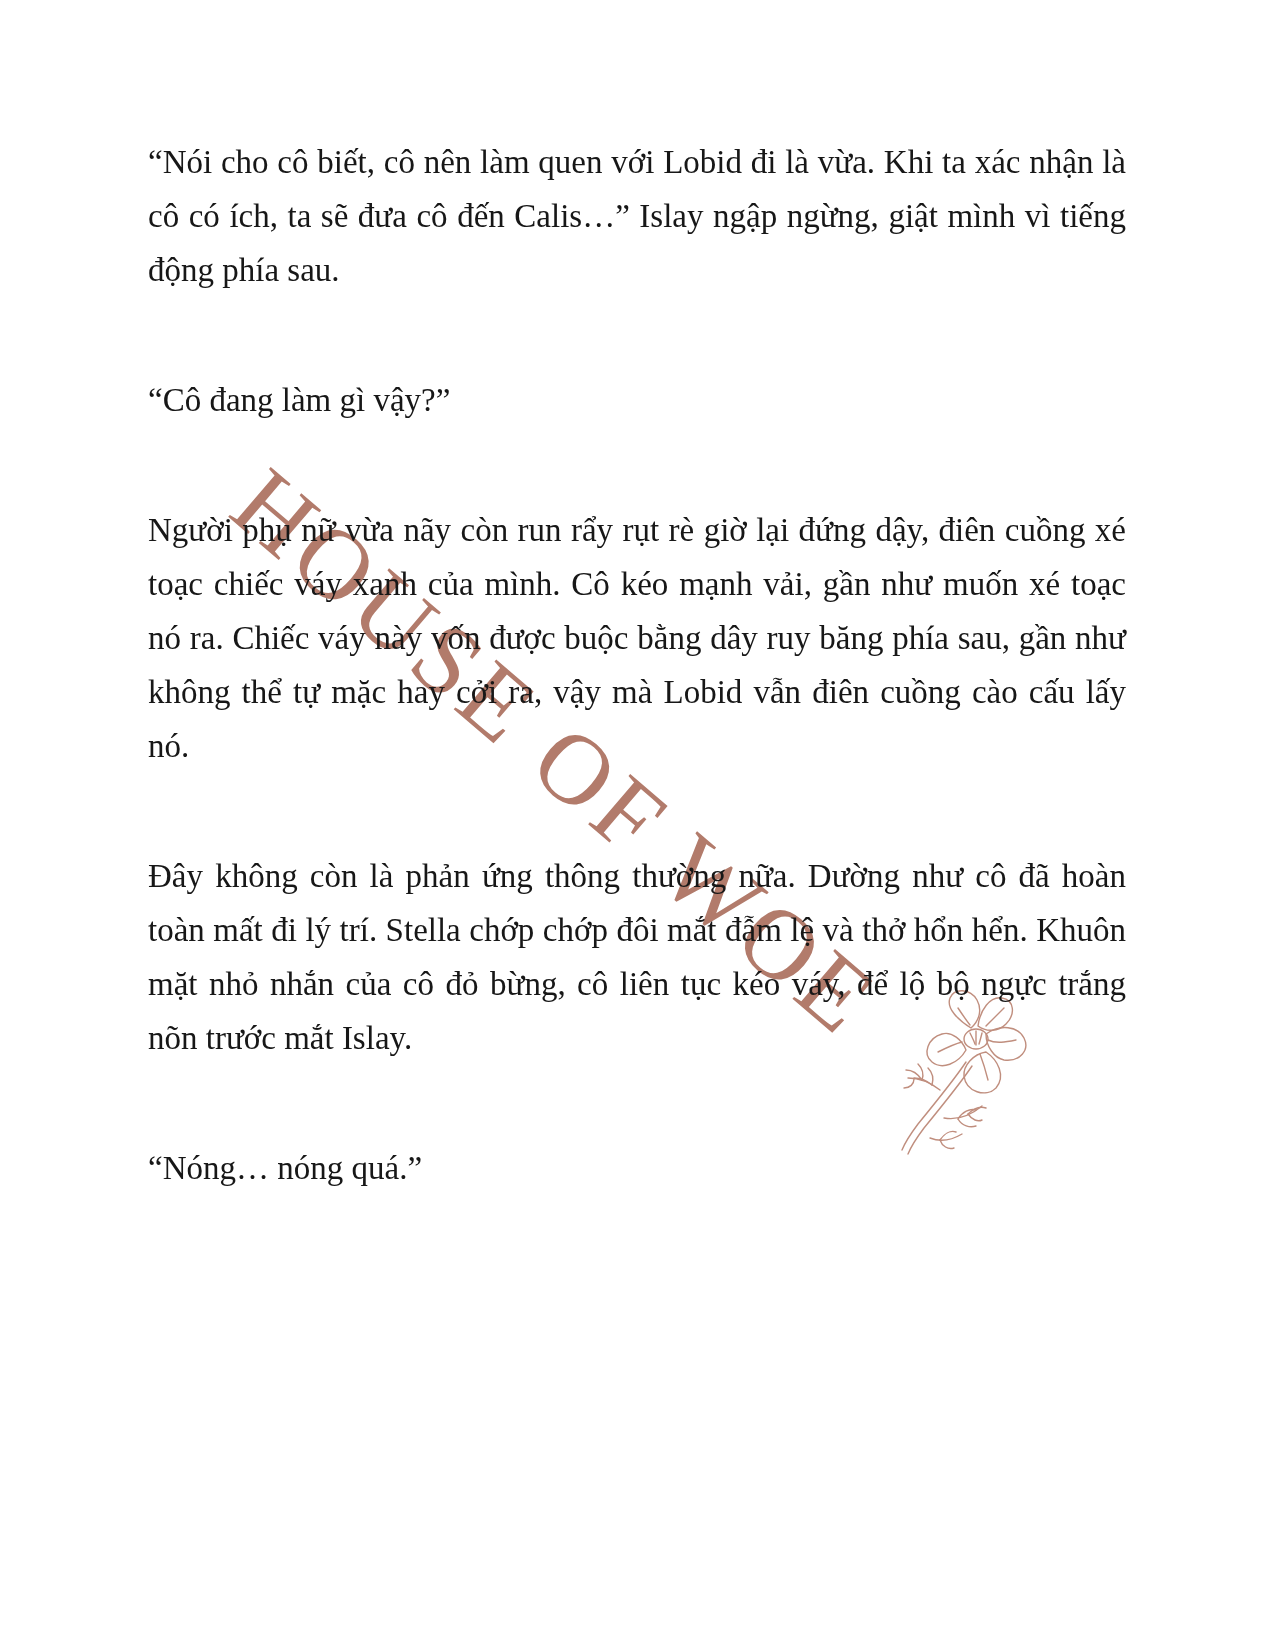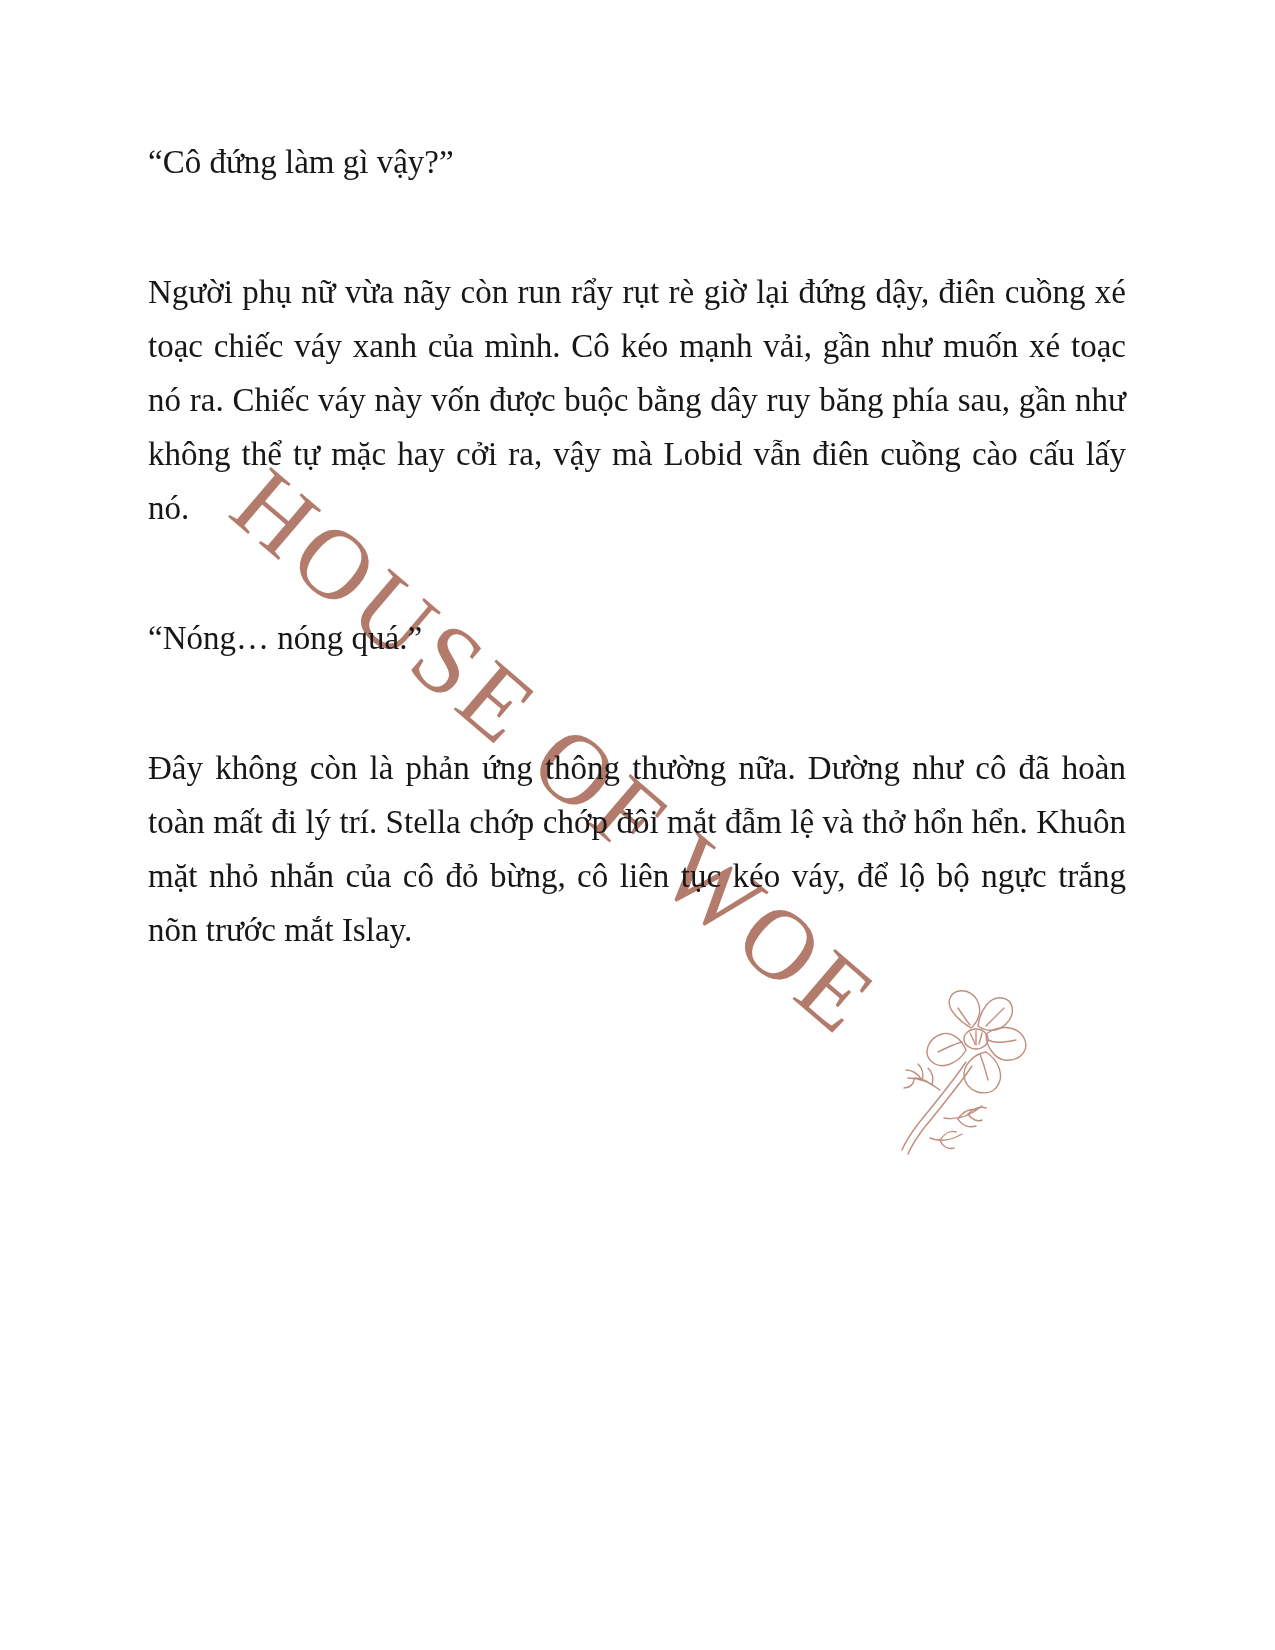--- a/index.html
+++ b/index.html
@@ -111,19 +111,20 @@
       <path d="M90 136 C96 130 102 128 108 130"></path>
       <path d="M90 136 C94 142 100 144 104 142"></path>
 
       <path d="M52 160 C62 164 74 162 84 156"></path>
       <path d="M62 162 C66 156 72 152 78 154"></path>
       <path d="M62 162 C64 168 70 172 76 170"></path>
     </g>
   </svg>
 
   <div class="content">
-    <p>“Cô đứng làm gì vậy?”</p>
+    <p>“Nói cho cô biết, cô nên làm quen với Lobid đi là vừa. Khi ta xác nhận là cô có ích, ta sẽ đưa cô đến Calis…” Islay ngập ngừng, giật mình vì tiếng động phía sau.</p>
+    <p>“Cô đang làm gì vậy?”</p>
     <p>Người phụ nữ vừa nãy còn run rẩy rụt rè giờ lại đứng dậy, điên cuồng xé toạc chiếc váy xanh của mình. Cô kéo mạnh vải, gần như muốn xé toạc nó ra. Chiếc váy này vốn được buộc bằng dây ruy băng phía sau, gần như không thể tự mặc hay cởi ra, vậy mà Lobid vẫn điên cuồng cào cấu lấy nó.</p>
+    <p>Đây không còn là phản ứng thông thường nữa. Dường như cô đã hoàn toàn mất đi lý trí. Stella chớp chớp đôi mắt đẫm lệ và thở hổn hển. Khuôn mặt nhỏ nhắn của cô đỏ bừng, cô liên tục kéo váy, để lộ bộ ngực trắng nõn trước mắt Islay.</p>
     <p>“Nóng… nóng quá.”</p>
-    <p>Đây không còn là phản ứng thông thường nữa. Dường như cô đã hoàn toàn mất đi lý trí. Stella chớp chớp đôi mắt đẫm lệ và thở hổn hển. Khuôn mặt nhỏ nhắn của cô đỏ bừng, cô liên tục kéo váy, để lộ bộ ngực trắng nõn trước mắt Islay.</p>
   </div>
 
 </div>
 
 </body></html>

